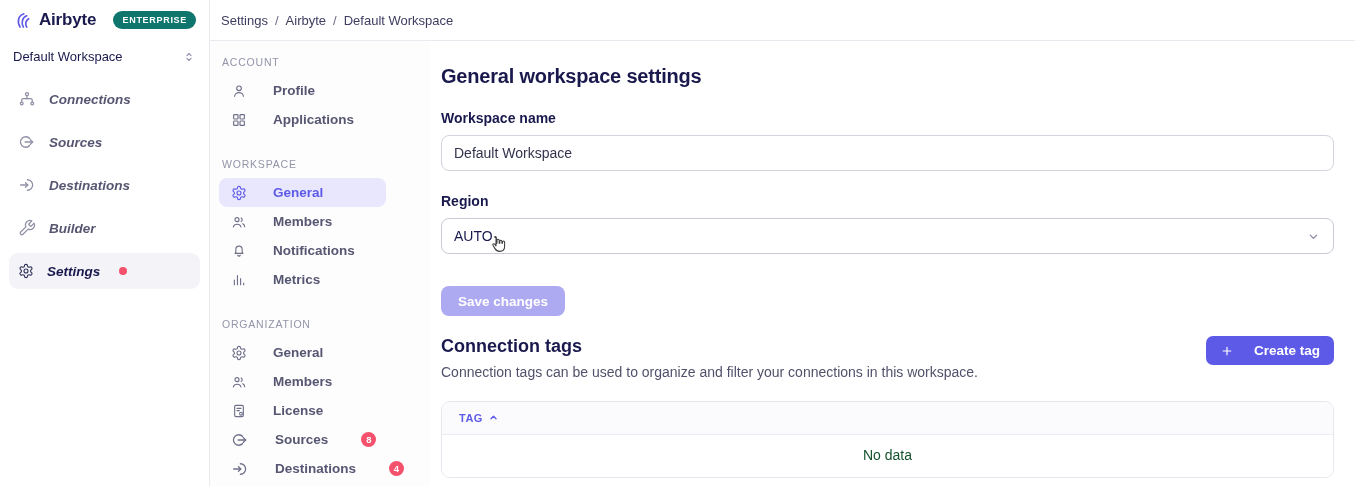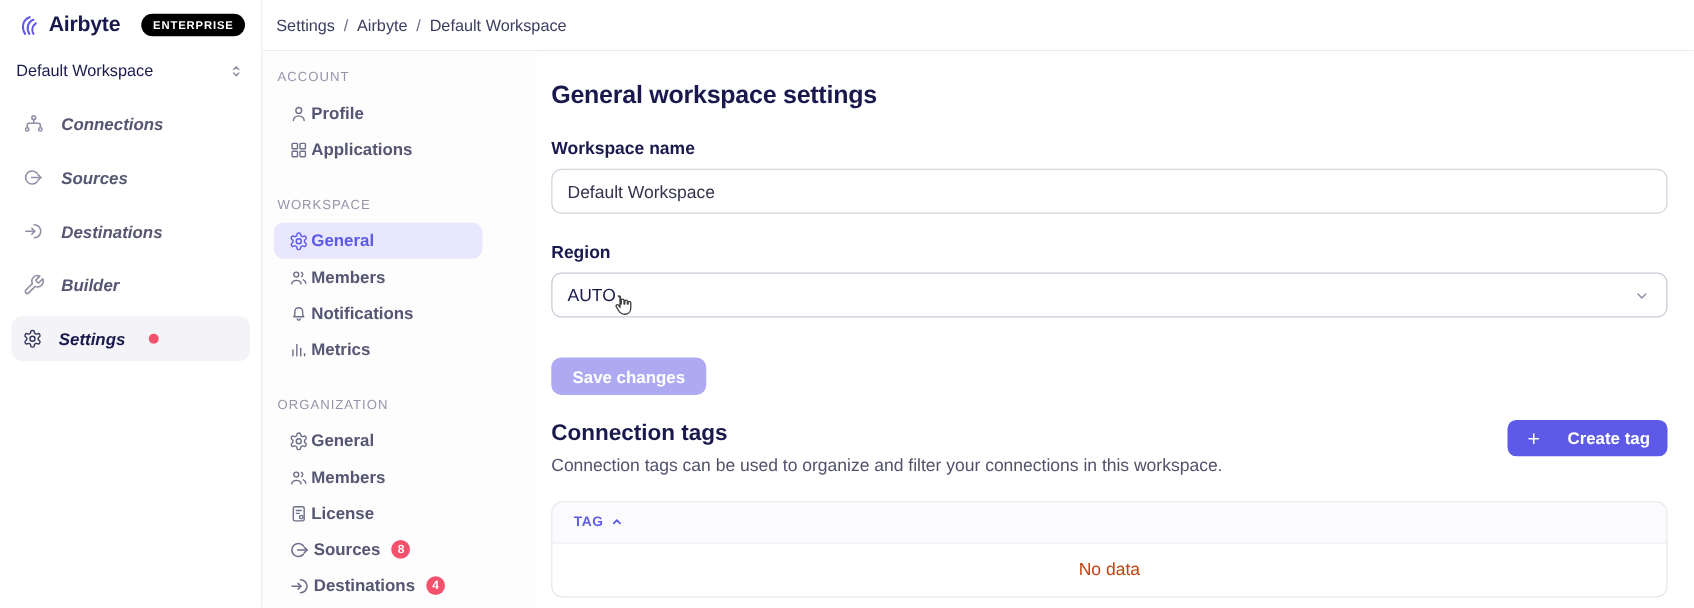--- a/index.html
+++ b/index.html
@@ -6,21 +6,21 @@
   html,body { width:1355px; height:486px; overflow:hidden; background:#fff;
     font-family:"Liberation Sans","DejaVu Sans",sans-serif; }
   .page { position:relative; width:1355px; height:486px; display:grid;
     grid-template-columns:210px 220px 1fr; grid-template-rows:41px 1fr; background:#fff; }
 
   
   .sidebar { grid-column:1; grid-row:1/3; background:#fff; border-right:1px solid #e9e9f0; padding:0; }
   .logo-row { display:flex; align-items:center; height:40px; padding:0 13px; }
   .logo-mark { width:20px; height:20px; flex:0 0 auto; }
   .logo-text { font-size:17px; font-weight:700; color:#1a194d; margin-left:6px; letter-spacing:-0.2px; }
-  .ent-badge { margin-left:auto; background:#000000; color:#fff; font-size:9px; font-weight:700;
+  .ent-badge { margin-left:auto; background:#0f766e; color:#fff; font-size:9px; font-weight:700;
     letter-spacing:0.7px; padding:4px 9px; border-radius:999px; }
   .ws-selector { display:flex; align-items:center; justify-content:space-between;
     padding:9px 13px 9px 13px; cursor:pointer; }
   .ws-selector .ws-label { font-size:13px; color:#1a194d; }
   .ic { display:inline-flex; align-items:center; justify-content:center; color:#8f90a6; }
   .ic svg { display:block; }
   .side-nav { padding:8px 9px 0 9px; }
   .side-item { display:flex; align-items:center; gap:13px; height:36px; padding:0 9px;
     border-radius:9px; margin-bottom:7px; color:#565672; font-size:13.5px; font-weight:600; cursor:pointer;font-style:italic; }
   .side-item .ic { color:#8f90a6; }
@@ -33,21 +33,21 @@
     display:flex; align-items:center; padding:0 0 0 11px; }
   .breadcrumb { font-size:13px; color:#3d3d60; display:flex; gap:7px; align-items:center; }
   .breadcrumb .sep { color:#6b6b8a; }
   .breadcrumb .crumb { cursor:pointer; }
 
   
   .settings-nav { grid-column:2; grid-row:2; background:#fdfdfe; padding:15px 44px 0 9px; }
   .sn-section-title { font-size:10.5px; font-weight:400; letter-spacing:0.8px; color:#9394a8;
     margin:0 0 8px 3px; }
   .sn-section { margin-bottom:24px; }
-  .sn-item { display:flex; align-items:center; gap:2px; height:29px; padding:0 8px 0 12px;
+  .sn-item { display:flex; align-items:center; gap:26px; height:29px; padding:0 8px 0 12px;
     border-radius:8px; color:#565672; font-size:13.5px; font-weight:600; cursor:pointer; }
   .sn-item .ic { color:#6e6f88; }
   .sn-item.selected { background:#e9e7fd; color:#5d5ae8; }
   .sn-item.selected .ic { color:#5d5ae8; }
   .count-badge { min-width:15px; height:15px; border-radius:999px; background:#f4516c; color:#fff;
     font-size:9.5px; font-weight:700; display:inline-flex; align-items:center; justify-content:center;
     padding:0 4px; margin-left:7px; }
 
   
   .main { grid-column:3; grid-row:2; background:#fff; padding:24px 21px 0 11px; overflow:hidden; }
@@ -69,21 +69,21 @@
   .tags-desc { margin-top:7px; font-size:14px; color:#51516b; }
   .create-tag-btn { display:inline-flex; align-items:center; gap:20px; background:#5d5ae8; color:#fff;
     border:none; border-radius:7px; height:29px; padding:0 14px; font-size:13.5px; font-weight:600;
     cursor:pointer; font-family:"Liberation Sans","DejaVu Sans",sans-serif; }
   .create-tag-btn .ic { color:#fff; }
   .tags-table { margin-top:21px; border:1px solid #e6e6ee; border-radius:9px; overflow:hidden; }
   .tags-thead { display:flex; align-items:flex-start; gap:5px; background:#fbfbfd; padding:10px 17px;
     border-bottom:1px solid #ececf2; }
   .tag-col { font-size:11px; font-weight:700; letter-spacing:0.5px; color:#5d5ae8; cursor:pointer; }
   .tags-thead .ic { color:#5d5ae8; }
-  .tags-empty { padding:12px 0 14px 0; text-align:center; font-size:14px; color:#c2410c; background:#fff; }
+  .tags-empty { padding:12px 0 14px 0; text-align:center; font-size:14px; color:#14532d; background:#fff; }
 
   
   .cursor { position:absolute; left:488px; top:234px; width:21px; height:21px; z-index:9; pointer-events:none; }
 </style>
 </head>
 <body>
 
 <div class="page">
 
   <aside class="sidebar">

